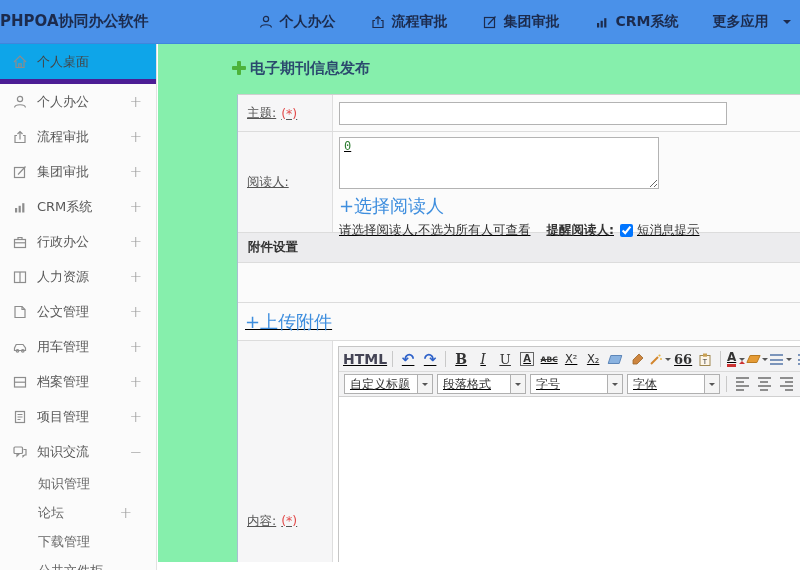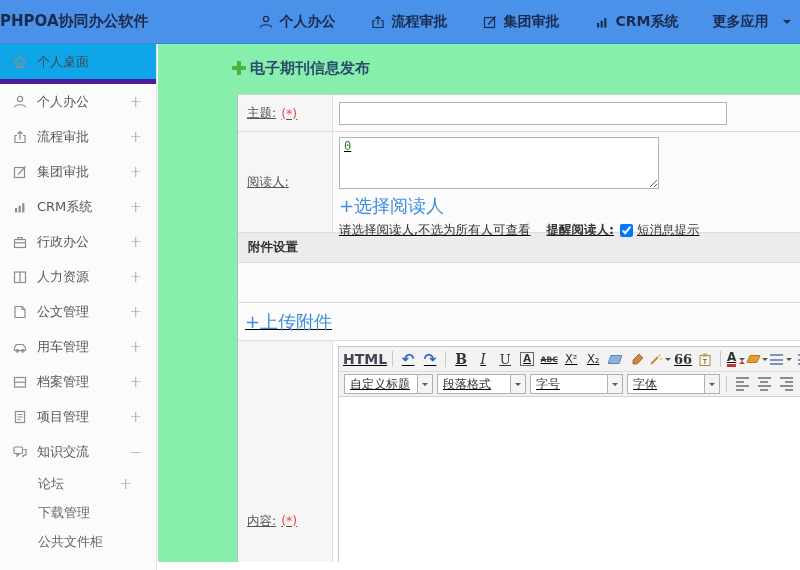--- a/index.html
+++ b/index.html
@@ -285,20 +285,23 @@
       <span data-name="chat-icon" style="display:inline-flex;color:#8d8d8d">
         <svg width="16" height="16" viewBox="0 0 16 16" fill="none" stroke="currentColor" stroke-width="1.2">
           <rect x="2" y="3" width="8.5" height="6.5" rx="1"></rect>
           <path d="M5 9.5 V12 L7.5 9.5"></path>
           <path d="M11.5 5.5 H14 V11 H12.5 L11 12.5 V11"></path>
         </svg>
       </span>
       <span>知识交流</span>
       <span class="expand" data-name="expand-toggle-icon">−</span>
     </div>
+    <div class="side-item sub" data-name="sidebar-item-knowledge-management">
+      <span>知识管理</span>
+    </div>
     <div class="side-item sub" data-name="sidebar-item-forum">
       <span>论坛</span>
       <span class="expand" data-name="expand-toggle-icon">+</span>
     </div>
     <div class="side-item sub" data-name="sidebar-item-download-management">
       <span>下载管理</span>
     </div>
     <div class="side-item sub" data-name="sidebar-item-public-file-cabinet">
       <span>公共文件柜</span>
     </div>

